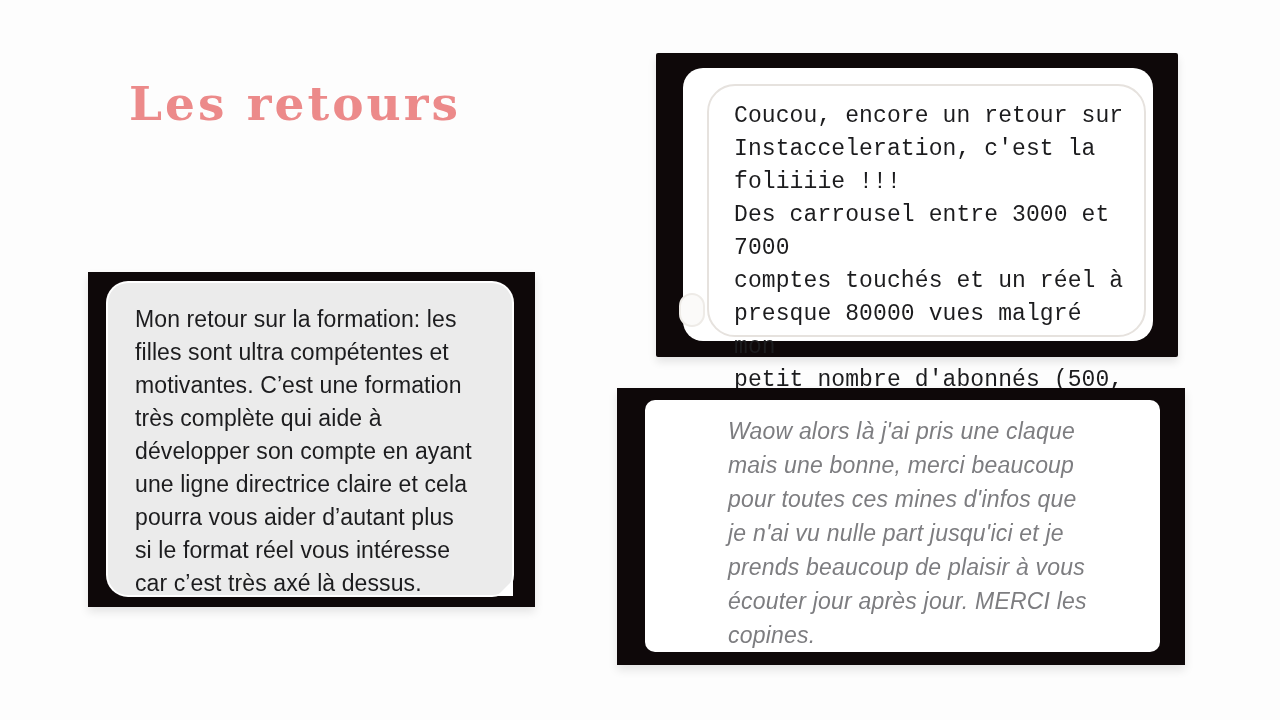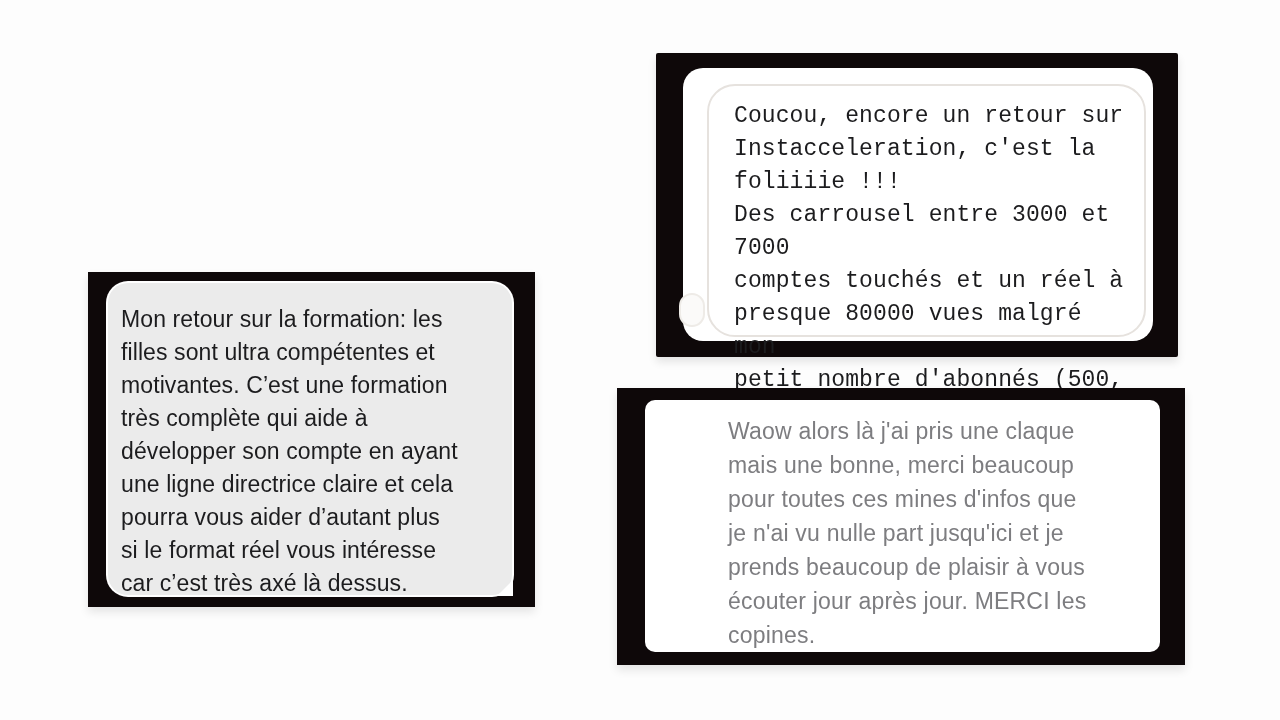--- a/index.html
+++ b/index.html
@@ -27,30 +27,30 @@
   .title span { display: block; }
 
   
   .frame {
     position: absolute;
     background: #0e0809;
     box-shadow: 0 5px 9px rgba(0,0,0,0.10);
   }
   .frame-left   { left: 88px;  top: 272px; width: 447px; height: 335px; }
   .frame-topright { left: 656px; top: 53px;  width: 522px; height: 304px; border-radius: 2px; }
-  .frame-bottomright { left: 617px; top: 388px; width: 568px; height: 277px; }
+  .frame-bottomright { left: 617px; top: 388px; width: 568px; height: 277px; font-style: italic; }
 
   
   .bubble-gray {
     position: absolute;
     left: 20px; top: 11px; right: 23px; bottom: 12px;
     background: #ebebeb;
     border-radius: 20px;
     box-shadow: 0 0 0 2px #ffffff;
-    padding: 20px 18px 0 13px;
+    padding: 20px 18px 0 27px;
   }
   .bubble-gray::after {
     content: "";
     position: absolute;
     right: -1px; bottom: -1px;
     width: 0; height: 0;
     border-left: 16px solid transparent;
     border-bottom: 16px solid #ffffff;
   }
   .msg-text {
@@ -106,20 +106,21 @@
     color: #7d7d80;
     letter-spacing: 0.2px;
   }
 </style>
 </head>
 <body>
 
 <div>
 
   <h1 class="title">
+    <span>Les retours</span>
   </h1>
 
   <div class="frame frame-left">
     <div class="bubble-gray">
       <div class="msg-text">Mon retour sur la formation: les
 filles sont ultra compétentes et
 motivantes. C’est une formation
 très complète qui aide à
 développer son compte en ayant
 une ligne directrice claire et cela

